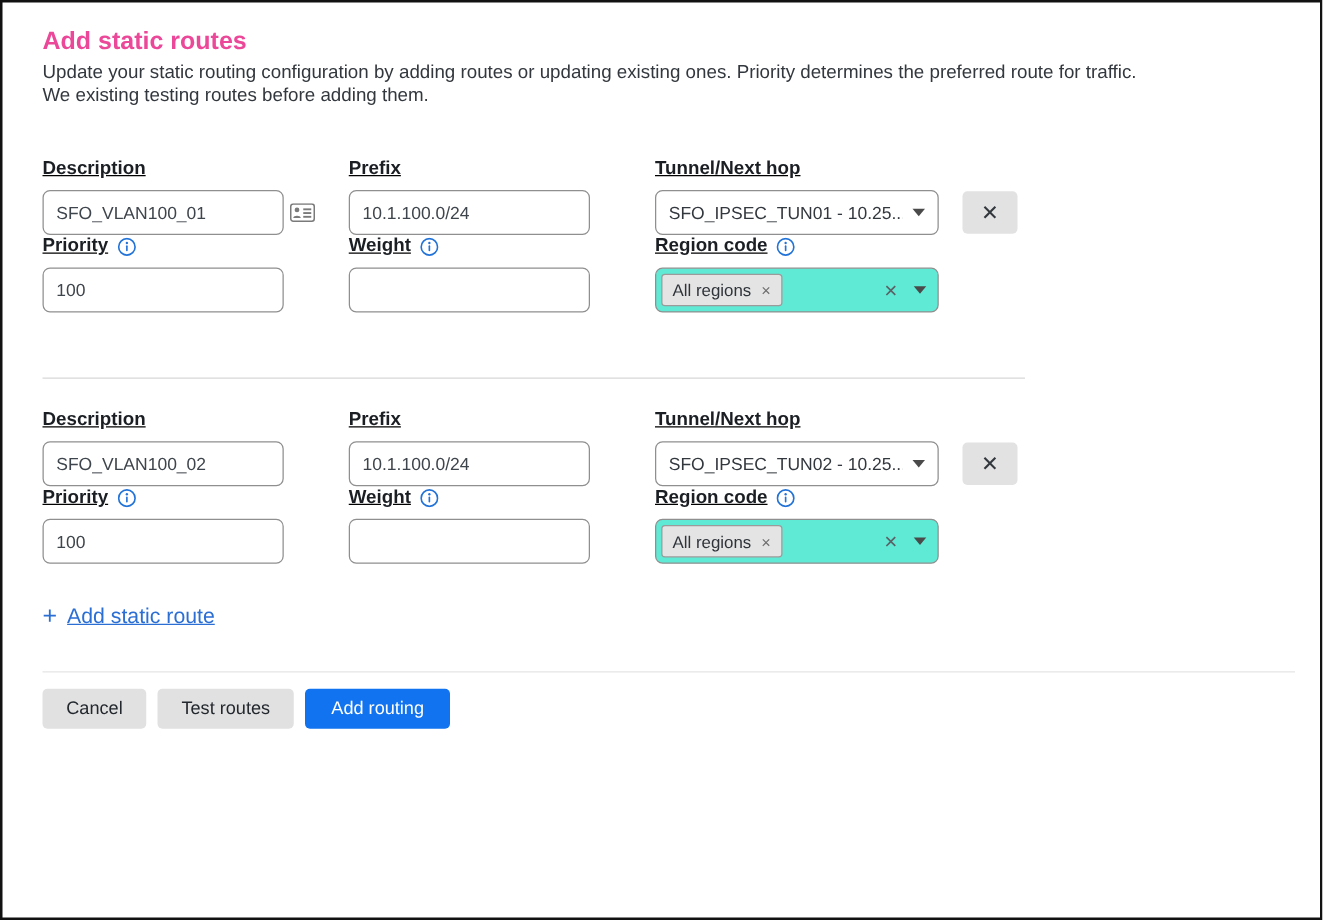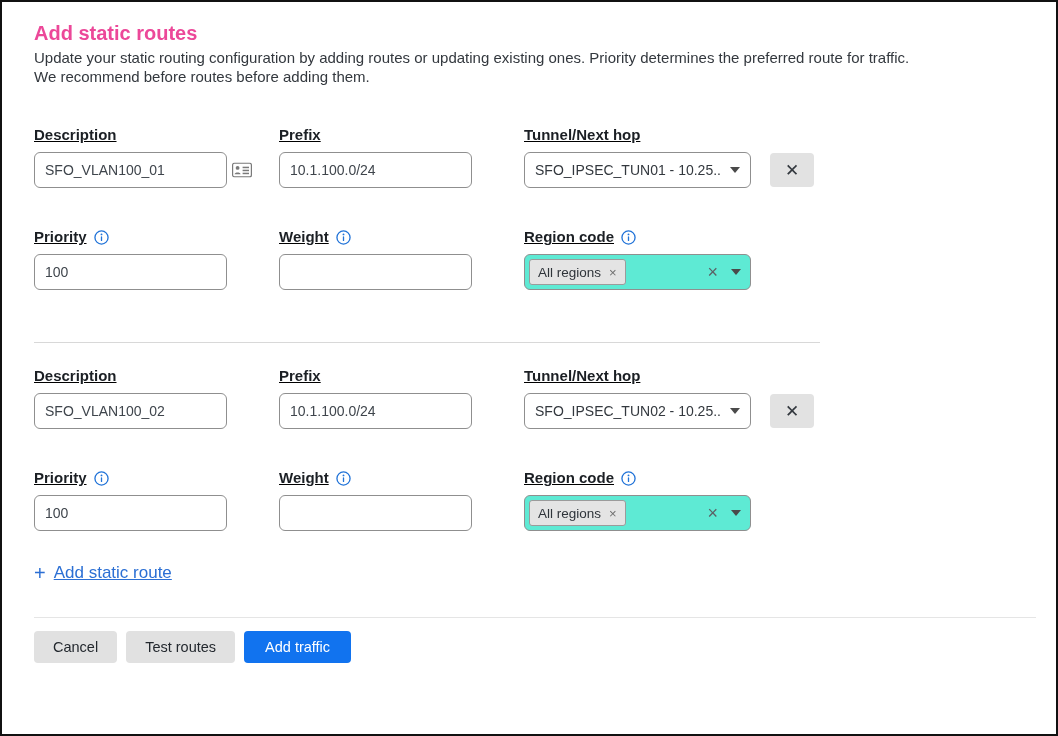--- a/index.html
+++ b/index.html
@@ -31,21 +31,21 @@
     line-height: 19px;
     color: #33383e;
   }
   .intro { margin-top: 21px; }
   .note  { margin-top: 31px; }
 
   .route-entry { margin-top: 40px; width: 786px; }
   .route-entry.second { margin-top: 0; }
 
   .form-row { display: flex; align-items: flex-start; }
-  .form-row.row2 { margin-top: 40px; }
+  .form-row.row2 { }
 
   .field { width: 227px; margin-right: 18px; }
   .field-label-line {
     display: flex; align-items: center; gap: 7px;
     margin-bottom: 9px; height: 17px; text-decoration: underline;
   }
   .field-label {
     font-size: 15px; font-weight: 700; color: #1b1f24; line-height: 17px;
   }
   .info-icon { display: inline-flex; margin-top: 1px; cursor: pointer; }
@@ -140,21 +140,21 @@
   .btn-primary { background: #1173ef; color: #ffffff; padding: 0 21px; font-weight: 400; }
 </style>
 </head>
 <body>
 
 <div class="frame">
 
   <h1 class="page-title">Add static routes</h1>
 
   <p class="body-text intro">Update your static routing configuration by adding routes or updating existing ones. Priority determines the preferred route for traffic.</p>
-  <p class="body-text note">We recommend before routes before adding them.</p>
+  <p class="body-text note">We existing testing routes before adding them.</p>
 
   <div class="route-entry">
     <div class="form-row">
       <div class="field">
         <div class="field-label-line">
           <span class="field-label">Description</span>
         </div>
         <div class="input-wrap">
           <input class="text-input with-icon" type="text" value="SFO_VLAN100_01" style="">
           <span class="autofill-icon">
@@ -328,16 +328,16 @@
   <div class="add-link-row">
     <span class="plus-glyph">+</span>
     <a class="add-link">Add static route</a>
   </div>
 
   <hr class="footer-divider">
 
   <div class="footer">
     <button class="btn btn-gray">Cancel</button>
     <button class="btn btn-gray">Test routes</button>
-    <button class="btn btn-primary">Add traffic</button>
+    <button class="btn btn-primary">Add routing</button>
   </div>
 
 </div>
 
 </body></html>

